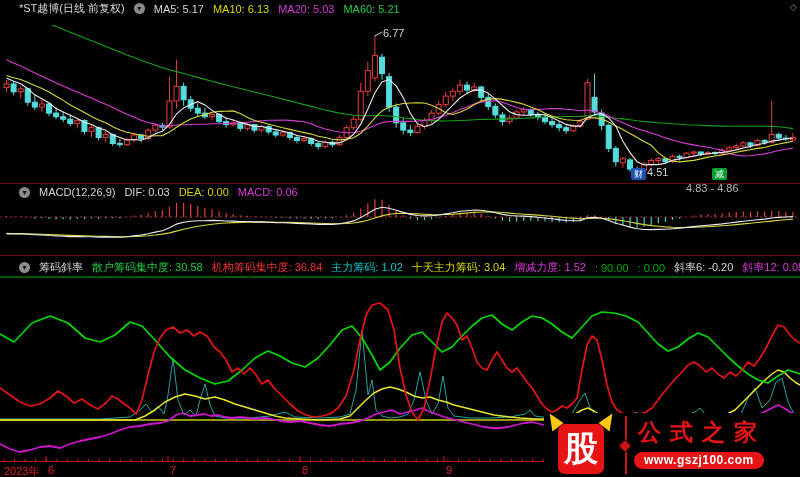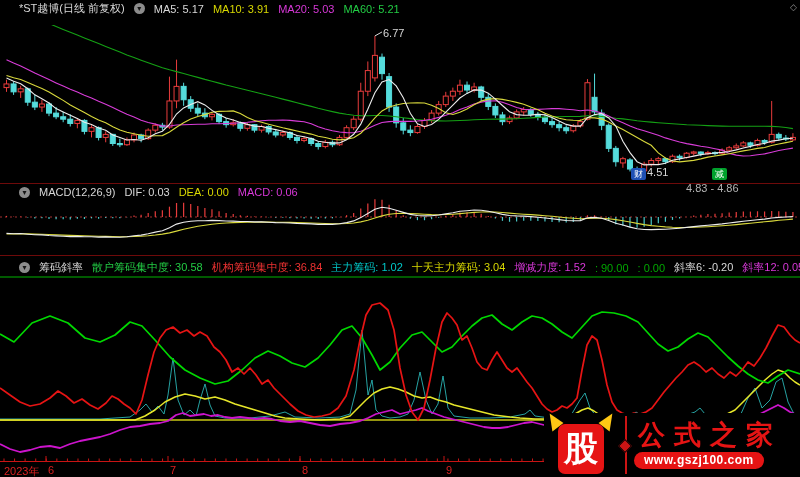--- a/index.html
+++ b/index.html
@@ -27,21 +27,21 @@
        font-weight:bold;font-size:34px;text-align:center;line-height:50px;}
   .horn{position:absolute;width:0;height:0;}
   #horn-l{left:2px;top:0px;border-left:9px solid transparent;border-right:5px solid transparent;
        border-bottom:16px solid #ffc814;transform:rotate(-38deg);}
   #horn-r{left:58px;top:0px;border-left:5px solid transparent;border-right:9px solid transparent;
        border-bottom:16px solid #ffc814;transform:rotate(38deg);}
   #wm-divider{position:absolute;left:81px;top:3px;width:2px;height:58px;background:#cc1414;}
   #wm-diamond{position:absolute;left:76px;top:28px;width:8px;height:8px;background:#cc1414;
        transform:rotate(45deg);border:1px solid #000;}
   #wm-name{position:absolute;left:94px;top:4px;width:160px;color:#e61414;
-       font-family:"Liberation Serif","DejaVu Serif",serif;font-weight:bold;font-size:27px;
+       font-family:"Liberation Serif","DejaVu Serif",serif;font-weight:bold;font-size:23px;
        letter-spacing:9px;}
   #wm-pill{position:absolute;left:90px;top:39px;background:#e61414;border-radius:12px;
        color:#fff;font-weight:bold;font-size:12px;padding:1px 10px 2px 10px;letter-spacing:.5px;}
 </style>
 </head>
 <body>
 
 <div id="app">
 
   <svg id="chart" width="800" height="477">
@@ -484,21 +484,21 @@
       <line x1="300" y1="456" x2="300" y2="461.5" stroke="#c81414" stroke-width="1"></line>
       <line x1="444" y1="456" x2="444" y2="461.5" stroke="#c81414" stroke-width="1"></line>
       <line x1="374.9" y1="35.938461538461574" x2="382" y2="31.938461538461574" stroke="#dcdcdc" stroke-width="1"></line>
       <line x1="637" y1="173.27692307692305" x2="637" y2="177.27692307692305" stroke="#dcdcdc" stroke-width="1"></line>
     </svg>
 
   <div class="row" style="top:1px;">
     <span class="c-w">*ST越博(日线 前复权)</span>
     <span class="circle-icon"></span>
     <span class="c-w">MA5: 5.17</span>
-    <span class="c-y">MA10: 3.91</span>
+    <span class="c-y">MA10: 6.13</span>
     <span class="c-m">MA20: 5.03</span>
     <span class="c-g">MA60: 5.21</span>
   </div>
 
   <span class="mini-diamond">◇</span>
 
   <div class="ann c-w" style="left:383px;top:27px;">6.77</div>
   <div class="ann c-gray" style="left:686px;top:151px;margin-top:31px;">4.83 - 4.86</div>
   <div class="ann c-w" style="left:636px;top:166px;">←4.51</div>
   <div class="badge" style="left:631px;top:168px;background:#1e50b4;">财</div>

